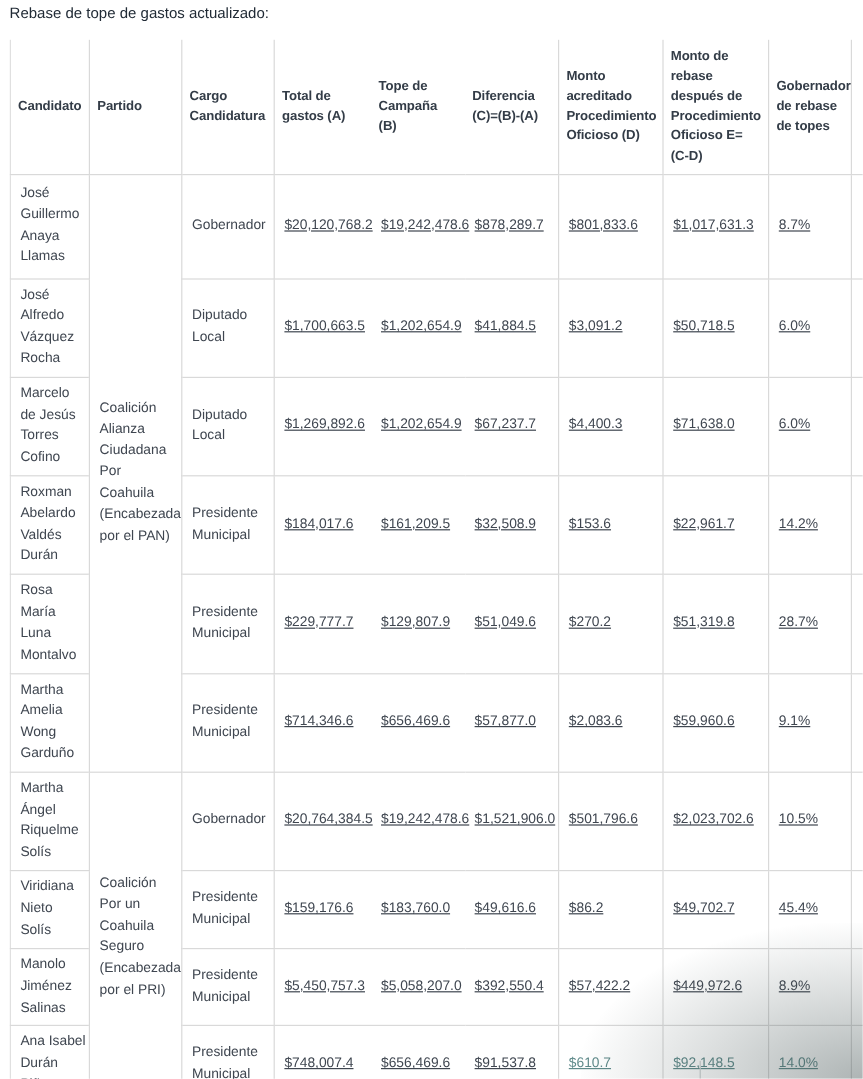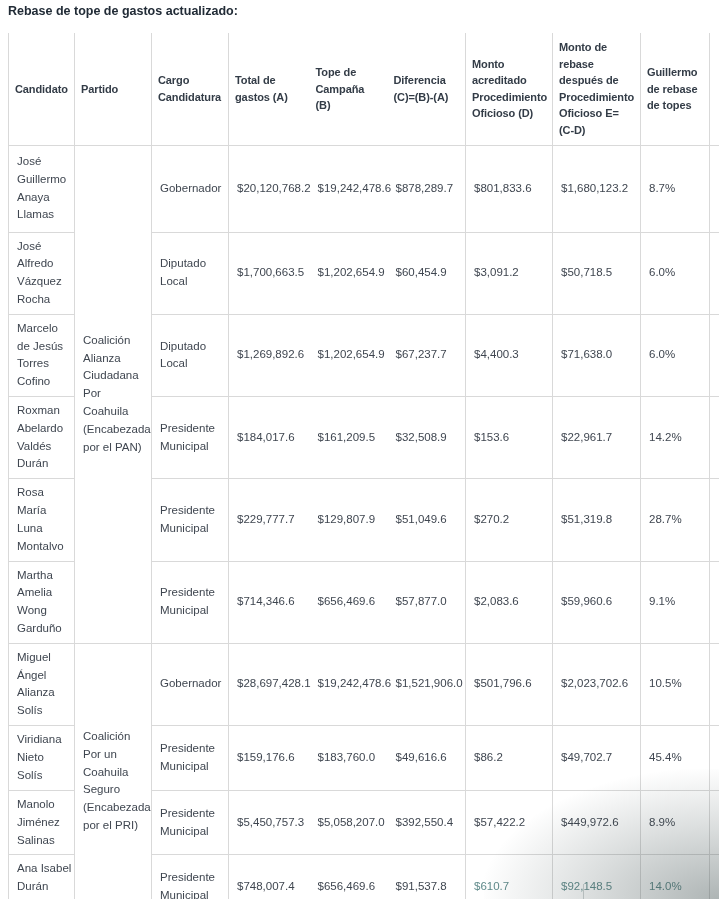--- a/index.html
+++ b/index.html
@@ -12,41 +12,41 @@
   }
   html,body{margin:0;padding:0;}
   body{
     width:719px;height:899px;background:var(--bg);
     font-family:"Liberation Sans", sans-serif;
     overflow:hidden;position:relative;
   }
   .page{position:relative;width:719px;height:899px;overflow:hidden;}
   .title{
     position:absolute;left:8px;top:4px;
-    font-size:12.5px;font-weight:bold;color:var(--title-text);
+    font-size:12.5px;font-weight:normal;color:var(--title-text);
     letter-spacing:0;
   }
   .tablewrap{position:absolute;left:8px;top:33px;width:711px;overflow:hidden;}
   table{border-collapse:collapse;table-layout:fixed;width:721px;}
   th,td{
     border:1px solid var(--border);
     vertical-align:middle;text-align:left;
     overflow:visible;
   }
   th{
     font-size:11px;font-weight:bold;color:var(--heading-text);
     padding:2px 6px;line-height:1.5;letter-spacing:-0.1px;
     border-top-style:hidden;
   }
   td{
     font-size:11.5px;color:var(--body-text);
     padding:5px 8px;line-height:1.55;
   }
   .hide-r{border-right-style:hidden;}
-  .num{white-space:nowrap;}
+  .num{white-space:nowrap;text-decoration:underline;}
   td.cand{padding-right:2px;}
   td.partido{padding-right:2px;}
   td.faded{color:var(--faded);}
   .watermark{
     position:absolute;right:0;bottom:0;width:235px;height:130px;
     background:radial-gradient(ellipse at 100% 100%, rgba(62,78,78,0.42) 0%, rgba(62,78,78,0.18) 40%, rgba(62,78,78,0) 72%);
     pointer-events:none;
   }
   .stray-line{
     position:absolute;left:583px;top:884px;width:1px;height:15px;
@@ -76,43 +76,43 @@
       <thead>
         <tr style="height:112px">
           <th>Candidato</th>
           <th>Partido</th>
           <th>Cargo Candidatura</th>
           <th class="hide-r">Total de gastos (A)</th>
           <th class="hide-r">Tope de Campaña (B)</th>
           <th>Diferencia (C)=(B)-(A)</th>
           <th>Monto acreditado Procedimiento Oficioso (D)</th>
           <th>Monto de rebase después de Procedimiento Oficioso E= (C-D)</th>
-          <th>Guillermo de rebase de topes</th>
+          <th>Gobernador de rebase de topes</th>
           <th></th>
         </tr>
       </thead>
       <tbody id="tbody">
           <tr style="height: 87px;">
             <td class="cand">José Guillermo Anaya Llamas</td>
             <td class="partido" rowspan="6">Coalición Alianza Ciudadana Por Coahuila (Encabezada por el PAN)</td>
             <td class="cargo">Gobernador</td>
             <td class="num hide-r">$20,120,768.2</td>
             <td class="num hide-r">$19,242,478.6</td>
             <td class="num">$878,289.7</td>
             <td class="num">$801,833.6</td>
-            <td class="num">$1,680,123.2</td>
+            <td class="num">$1,017,631.3</td>
             <td class="num">8.7%</td>
             <td class="cut"></td>
           </tr>
           <tr style="height: 78px;">
             <td class="cand">José Alfredo Vázquez Rocha</td>
             <td class="cargo">Diputado Local</td>
             <td class="num hide-r">$1,700,663.5</td>
             <td class="num hide-r">$1,202,654.9</td>
-            <td class="num">$60,454.9</td>
+            <td class="num">$41,884.5</td>
             <td class="num">$3,091.2</td>
             <td class="num">$50,718.5</td>
             <td class="num">6.0%</td>
             <td class="cut"></td>
           </tr>
           <tr style="height: 75px;">
             <td class="cand">Marcelo de Jesús Torres Cofino</td>
             <td class="cargo">Diputado Local</td>
             <td class="num hide-r">$1,269,892.6</td>
             <td class="num hide-r">$1,202,654.9</td>
@@ -149,24 +149,24 @@
             <td class="cargo">Presidente Municipal</td>
             <td class="num hide-r">$714,346.6</td>
             <td class="num hide-r">$656,469.6</td>
             <td class="num">$57,877.0</td>
             <td class="num">$2,083.6</td>
             <td class="num">$59,960.6</td>
             <td class="num">9.1%</td>
             <td class="cut"></td>
           </tr>
           <tr style="height: 79px;">
-            <td class="cand">Miguel Ángel Alianza Solís</td>
+            <td class="cand">Martha Ángel Riquelme Solís</td>
             <td class="partido" rowspan="4">Coalición Por un Coahuila Seguro (Encabezada por el PRI)</td>
             <td class="cargo">Gobernador</td>
-            <td class="num hide-r">$28,697,428.1</td>
+            <td class="num hide-r">$20,764,384.5</td>
             <td class="num hide-r">$19,242,478.6</td>
             <td class="num">$1,521,906.0</td>
             <td class="num">$501,796.6</td>
             <td class="num">$2,023,702.6</td>
             <td class="num">10.5%</td>
             <td class="cut"></td>
           </tr>
           <tr style="height: 65px;">
             <td class="cand">Viridiana Nieto Solís</td>
             <td class="cargo">Presidente Municipal</td>

